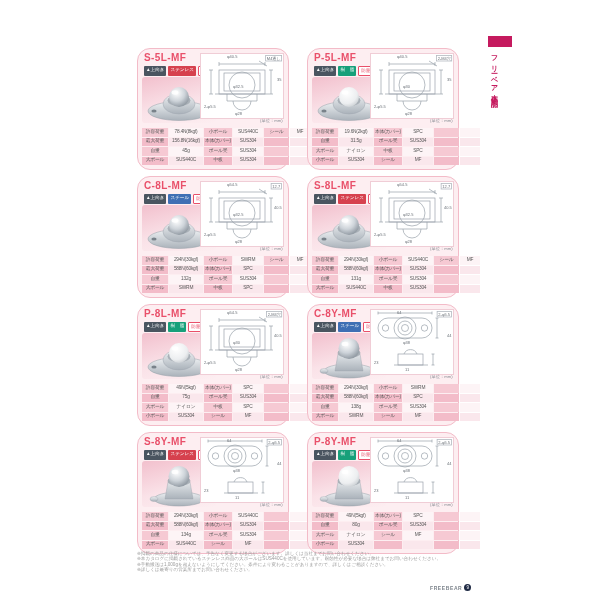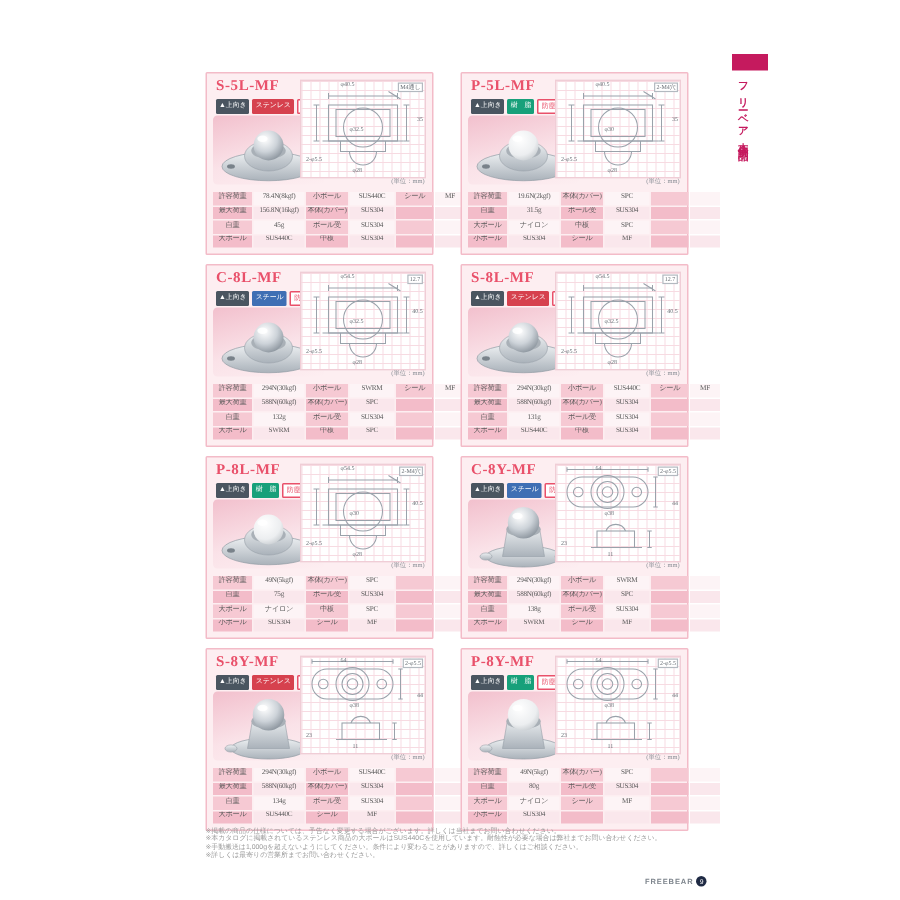--- a/index.html
+++ b/index.html
@@ -13,21 +13,21 @@
   .side-tab{position:absolute;left:488px;top:36px;width:24px;height:11px;background:var(--tab_magenta);}
   .side-label{
     position:absolute;left:489px;top:50px;
     writing-mode:vertical-rl;text-orientation:upright;
     font-size:7px;letter-spacing:1.5px;color:var(--tab_magenta);font-weight:700;
   }
   
   .cards{position:absolute;left:137px;top:48px;width:334px;
     display:grid;grid-template-columns:164px 164px;column-gap:6px;row-gap:6px;}
   .card{position:relative;width:152px;height:122px;background:var(--card_bg);
-    border:1px solid var(--card_border);border-radius:1px;box-sizing:border-box;font-family:Liberation Serif, serif;}
+    border:1px solid var(--card_border);border-radius:13px;box-sizing:border-box;}
   .title{position:absolute;left:6px;top:3px;margin:0;font-size:10px;font-weight:700;
     letter-spacing:.4px;color:var(--accent_pink);}
   .badges{position:absolute;left:6px;top:17px;display:flex;gap:2px;}
   .badge{display:inline-block;font-size:4.6px;line-height:1;padding:1.5px 2px;border-radius:1px;
     color:#fff;white-space:nowrap;}
   .b-dark{background:var(--badge_dark);}
   .badge[data-variant="red"]{background:var(--badge_red);}
   .badge[data-variant="blue"]{background:var(--badge_blue);}
   .badge[data-variant="green"]{background:var(--badge_green);}
   .b-outline{background:#fff;border:0.5px solid var(--accent_pink);color:var(--accent_pink);}

